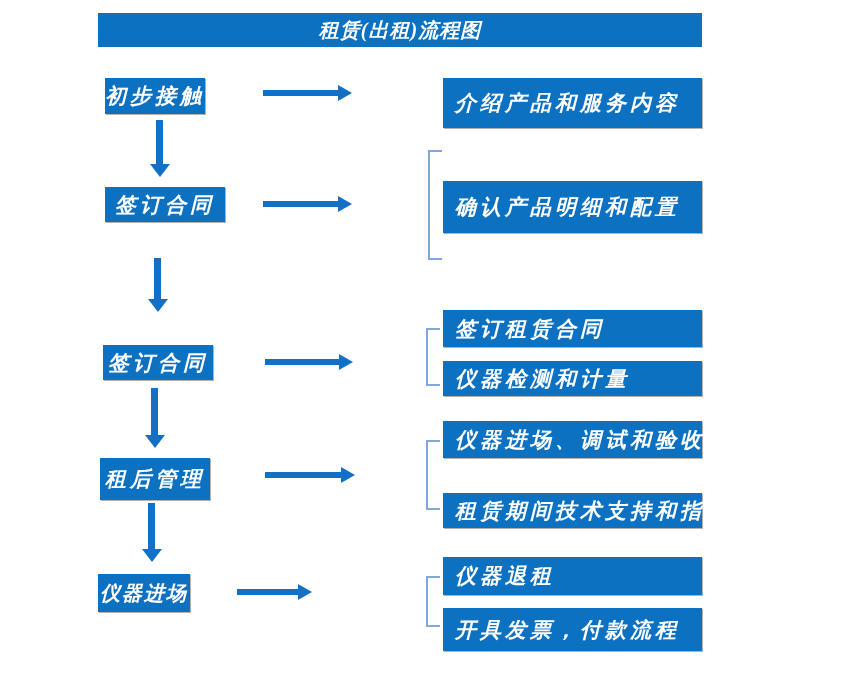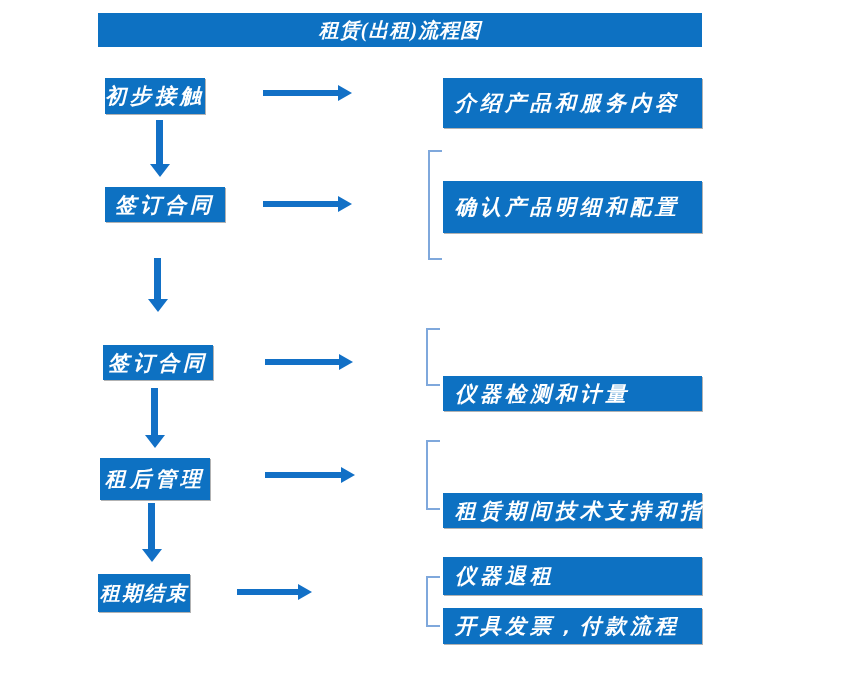--- a/index.html
+++ b/index.html
@@ -44,25 +44,25 @@
   .s2 { left: 105px; top: 187px; width: 120px; height: 35px; }
   .s3 { left: 103px; top: 345px; width: 110px; height: 35px; }
   .s4 { left: 100px; top: 458px; width: 110px; height: 42px; }
   .s5 { left: 98px;  top: 574px; width: 92px;  height: 38px; font-size: 20px; letter-spacing: 2px; }
   .detail { left: 443px; width: 259px; padding-left: 12px; }
   .d1  { top: 78px;  height: 50px; }
   .d2  { top: 133px; height: 52px; margin-top: 48px; }
   .d3  { top: 187px; height: 35px; }
   .d4  { top: 243px; height: 35px; }
   .d5  { top: 310px; height: 37px; }
-  .d6  { top: 376px; height: 35px; }
+  .d6  { top: 361px; height: 35px; }
   .d7  { top: 421px; height: 37px; }
   .d8  { top: 493px; height: 35px; }
   .d9  { top: 557px; height: 38px; }
-  .d10 { top: 608px; height: 36px; }
+  .d10 { top: 608px; height: 43px; }
 
   .harrow { position: absolute; height: 16px; }
   .harrow .shaft {
     position: absolute; left: 0; right: 13px; top: 5px; height: 6px;
     background: var(--arrow-blue);
   }
   .harrow .head {
     position: absolute; right: 0; top: 0; width: 0; height: 0;
     border-top: 8px solid transparent;
     border-bottom: 8px solid transparent;
@@ -104,25 +104,27 @@
 <body>
 
 <div class="stage-area">
 
   <div class="box title-bar">租赁(出租)流程图</div>
 
   <div class="box stage s1">初步接触</div>
   <div class="box stage s2">签订合同</div>
   <div class="box stage s3">签订合同</div>
   <div class="box stage s4">租后管理</div>
-  <div class="box stage s5">租期结束</div>
+  <div class="box stage s5">仪器进场</div>
 
   <div class="box detail d1">介绍产品和服务内容</div>
   <div class="box detail d2">确认产品明细和配置</div>
+  <div class="box detail d5">签订租赁合同</div>
   <div class="box detail d6">仪器检测和计量</div>
+  <div class="box detail d7">仪器进场、调试和验收</div>
   <div class="box detail d9">仪器退租</div>
   <div class="box detail d8">租赁期间技术支持和指导</div>
   <div class="box detail d10">开具发票，付款流程</div>
 
   <div class="harrow a1">
     <div class="shaft"></div>
     <div class="head"></div>
   </div>
   <div class="harrow a2">
     <div class="shaft"></div>

